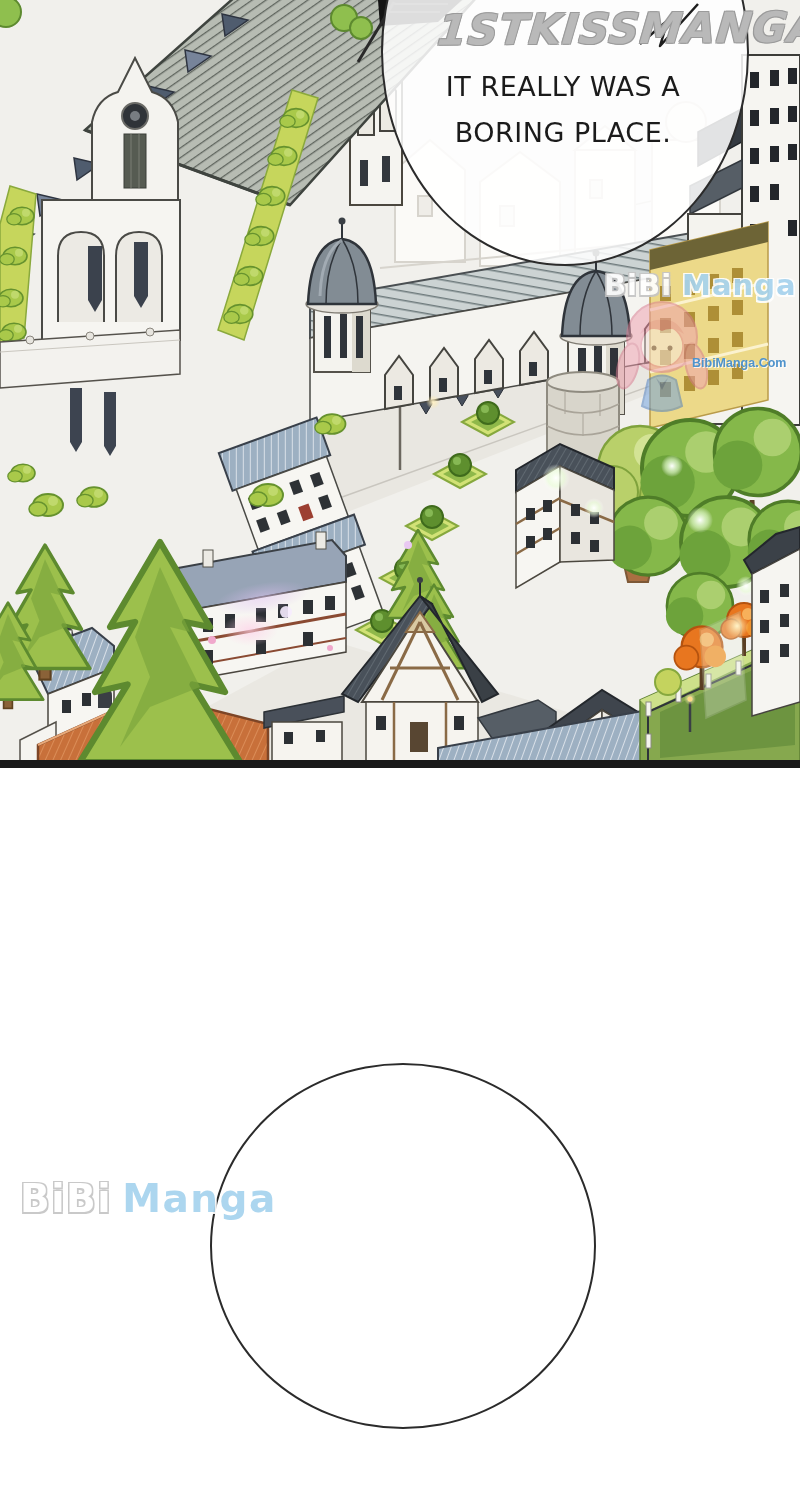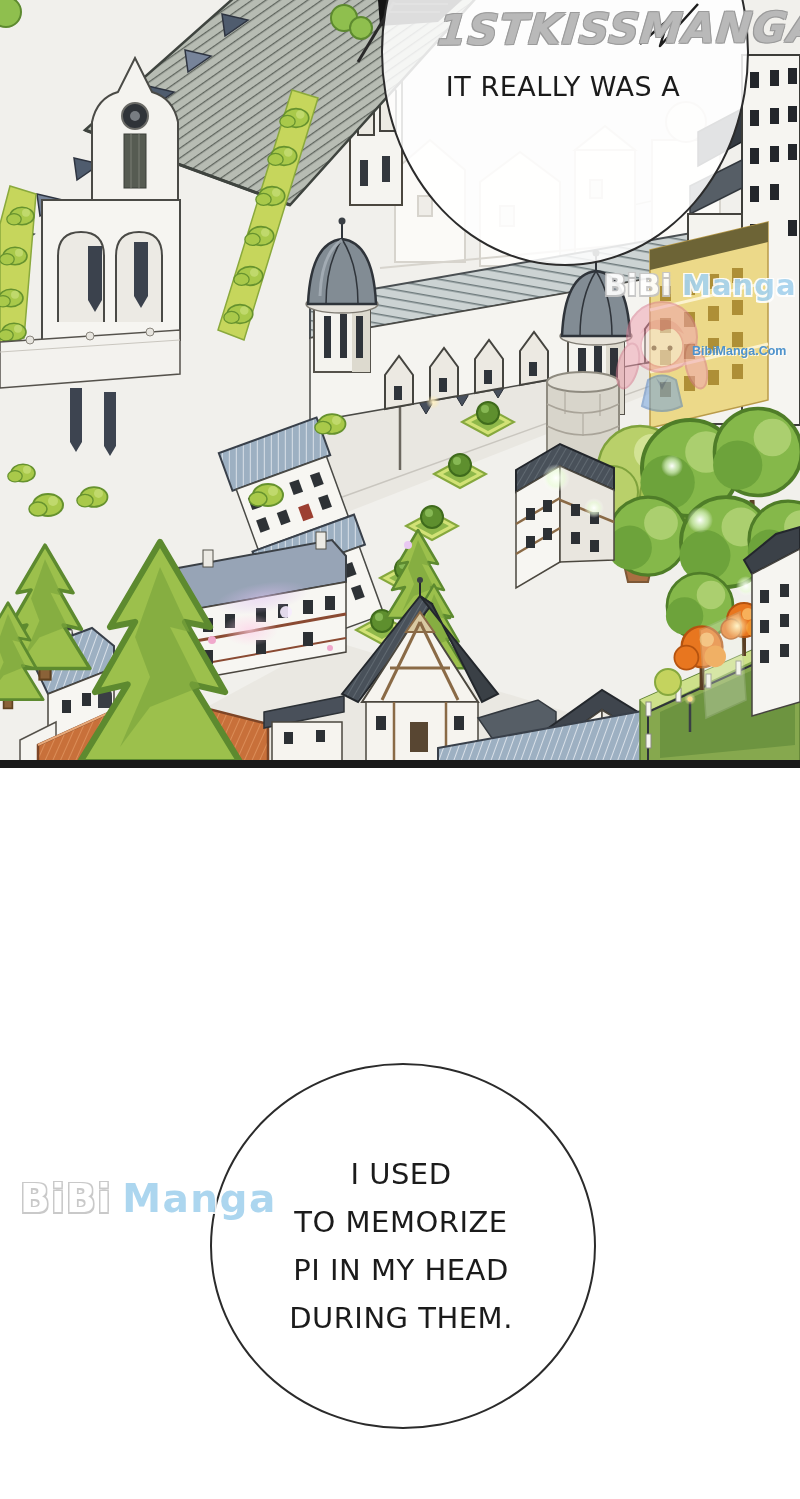--- a/index.html
+++ b/index.html
@@ -22,21 +22,21 @@
      font-size:42px;font-weight:700;font-style:italic;letter-spacing:1px;white-space:nowrap;
      color:rgba(255,255,255,0.30);transform:skewX(-6deg) rotate(-.5deg);
      text-shadow:1px 1px 0 #9b9b9b,-1px -1px 0 #9b9b9b,1px -1px 0 #9b9b9b,-1px 1px 0 #9b9b9b;}
   .wm-logo{font-family:"DejaVu Sans",sans-serif;font-weight:700;white-space:nowrap;opacity:.92;}
   .wm-logo .bibi{color:#ffffff;
      text-shadow:1.5px 1.5px 0 #c5c5c5,-1.5px -1.5px 0 #c5c5c5,1.5px -1.5px 0 #c5c5c5,-1.5px 1.5px 0 #c5c5c5;text-align:center;}
   .wm-logo .manga{color:#a6d3ee;
      text-shadow:1.5px 1.5px 0 #ffffff,-1.5px -1.5px 0 #ffffff,1.5px -1.5px 0 #ffffff,-1.5px 1.5px 0 #ffffff;padding-left:10px;}
   #wm-logo-top{left:604px;top:268px;font-size:29px;letter-spacing:1px;}
   #wm-logo-bottom{left:20px;top:1176px;font-size:39px;letter-spacing:1.5px;}
-  .wm-site-small{left:692px;top:344px;font-size:12.5px;font-weight:700;color:#4f93cc;
+  .wm-site-small{left:692px;top:356px;font-size:12.5px;font-weight:700;color:#4f93cc;
      text-shadow:1px 1px 0 rgba(255,255,255,.8);}
   #mascot{left:612px;top:292px;}
 </style>
 </head>
 <body>
 
 <div class="page">
 
   <svg class="illustration" width="800" height="768" viewBox="0 0 800 768" aria-hidden="true">
     <defs>
@@ -538,29 +538,24 @@
 
     <rect x="0" y="760" width="800" height="9" fill="#191919"></rect>
   </svg>
 
   <div class="bubble" style="left:381px;top:-162px;width:364px;height:424px;"></div>
   <svg class="tail-svg" style="left:632px;top:0;" width="80" height="52" viewBox="0 0 80 52">
     <path d="M8,44 L36,20 L28,46 L66,4" fill="none" stroke="#1e1e1e" stroke-width="2.5" stroke-linejoin="round"></path>
   </svg>
   <div class="bubble-text" id="bubble-top-text">
     <div>IT REALLY WAS A</div>
+    <div>BORING PLACE.</div>
   </div>
 
   <div class="bubble solid" style="left:210px;top:1063px;width:382px;height:362px;"></div>
-  <div class="bubble-text" id="bubble-bottom-text">
-    <div>I USED</div>
-    <div>TO MEMORIZE</div>
-    <div>PI IN MY HEAD</div>
-    <div>DURING THEM.</div>
-  </div>
 
   <div class="wm wm-site-top">1STKISSMANGA.ID</div>
 
   <div class="wm wm-logo" id="wm-logo-top">
     <span class="bibi">BiBi</span><span class="manga">Manga</span>
   </div>
 
   <svg class="wm" id="mascot" width="100" height="130" viewBox="0 0 100 130" style="opacity:.52;">
     <g stroke="#d8798f" stroke-width="2">
       <circle cx="50" cy="45" r="35" fill="#efa0b0"></circle>

